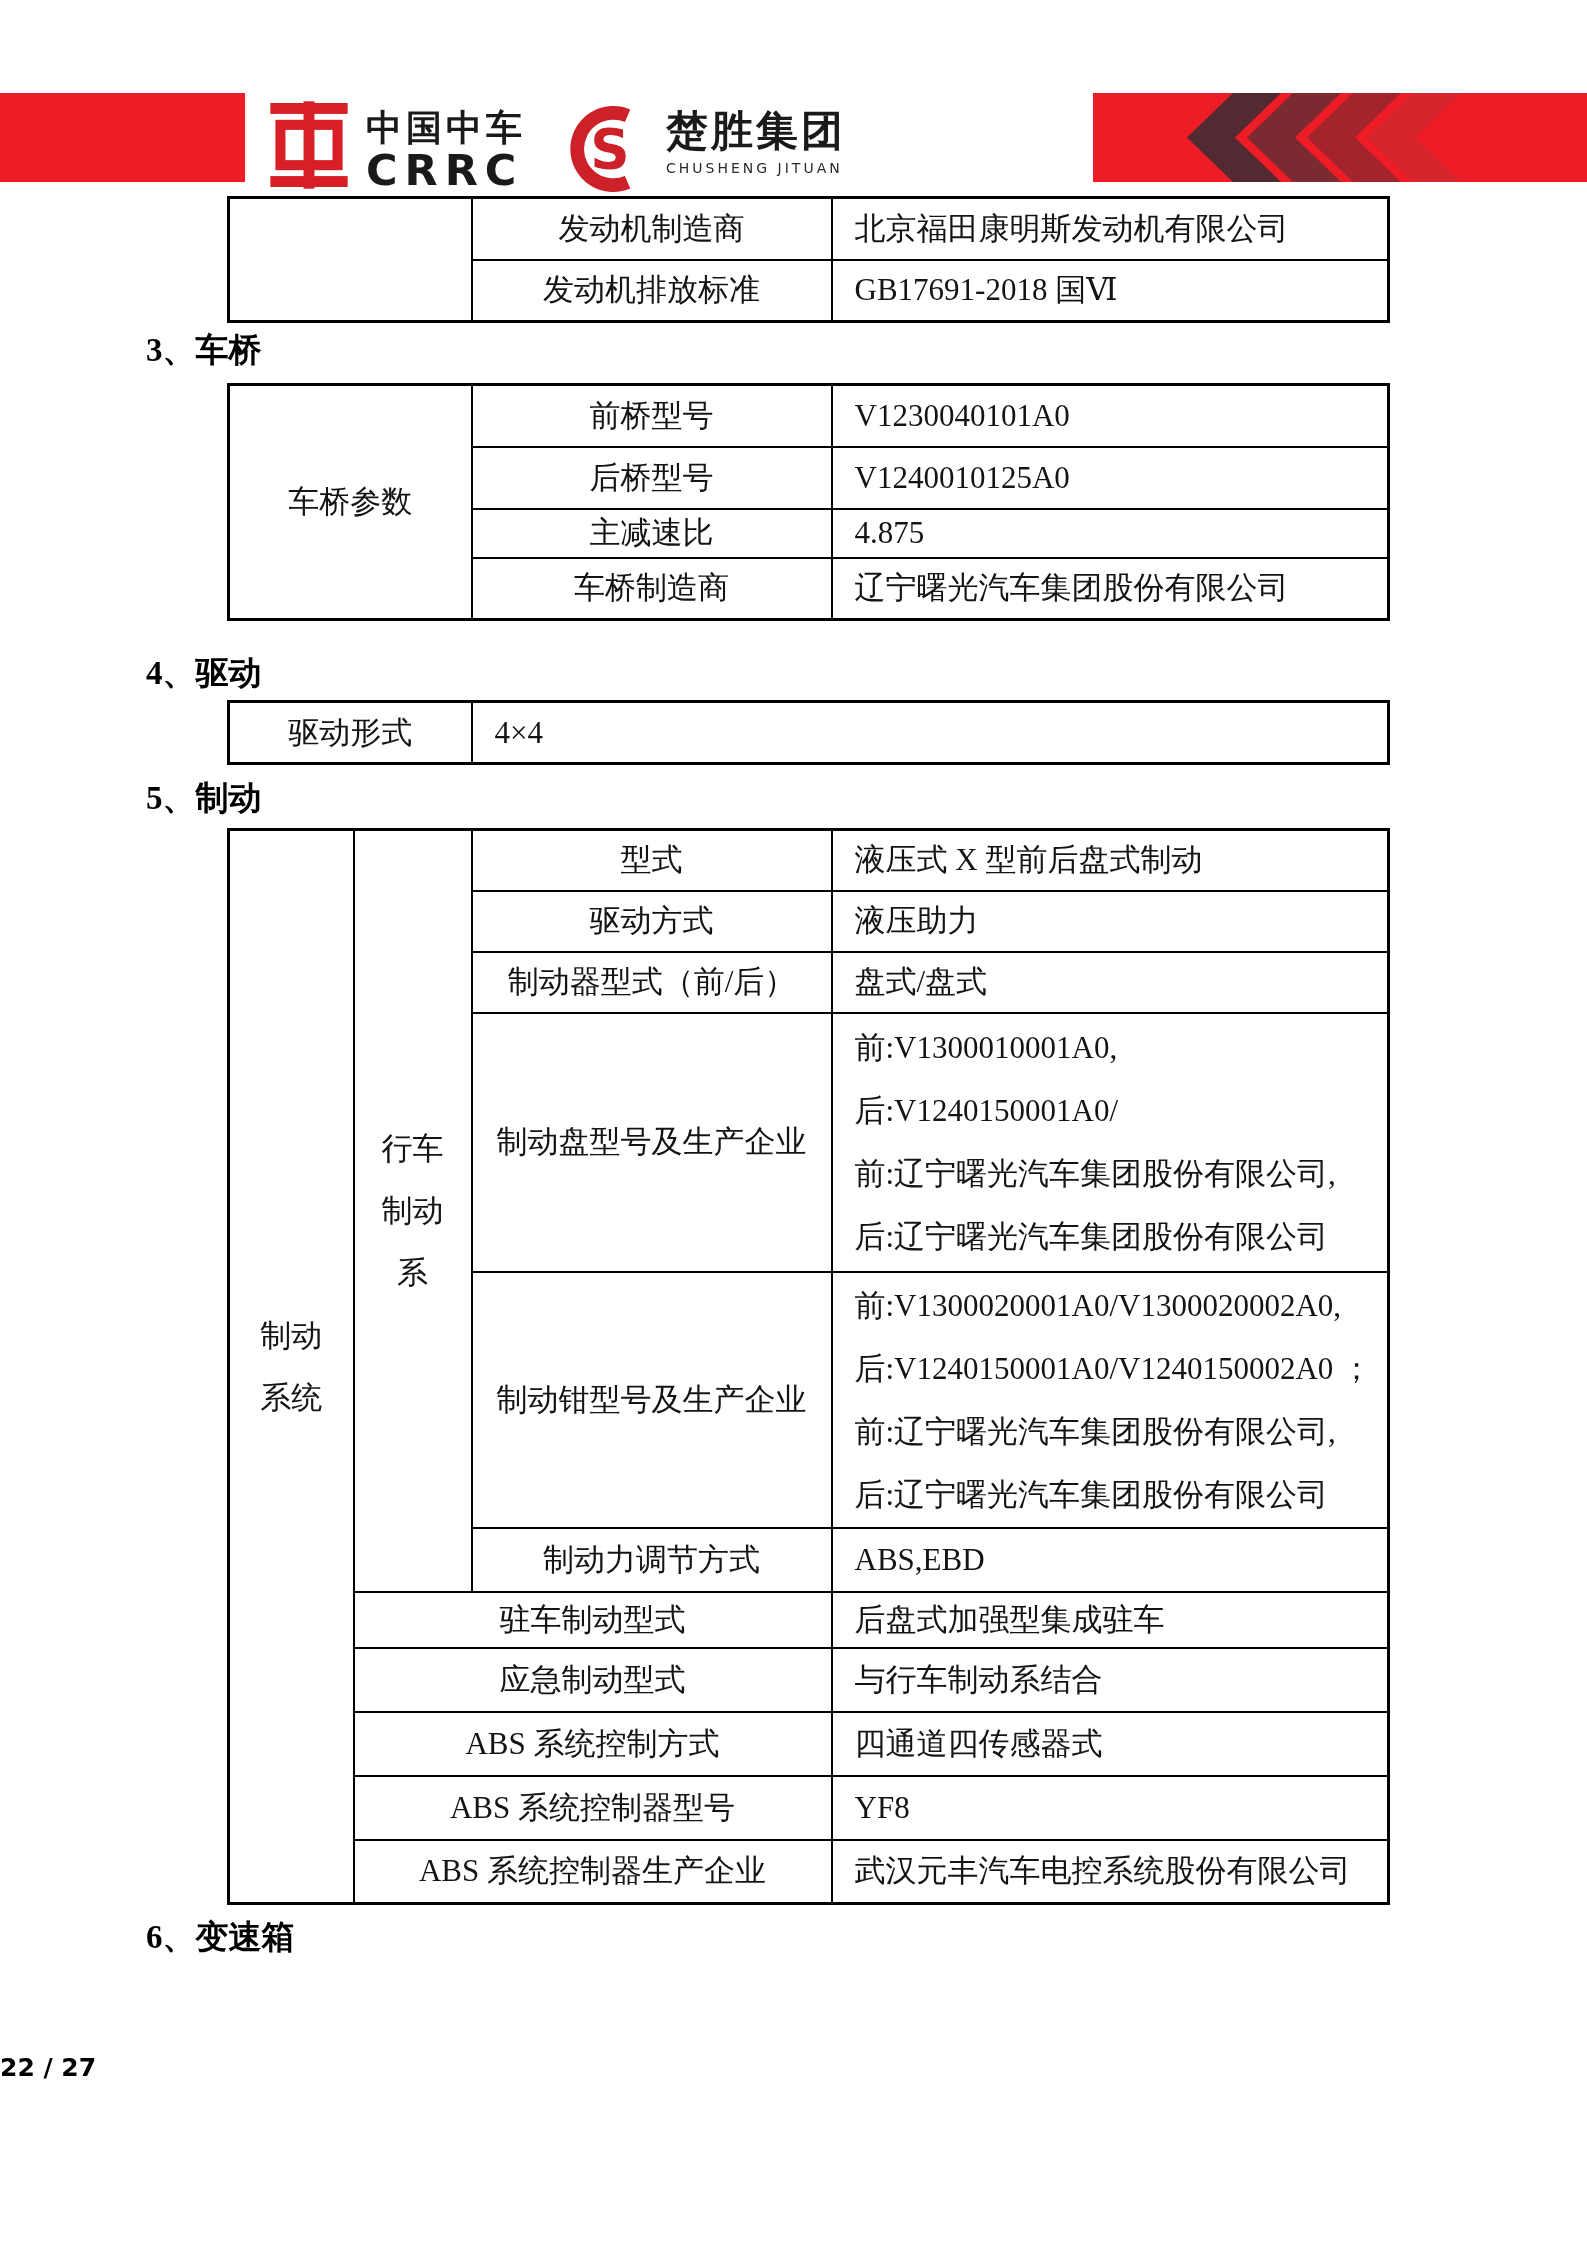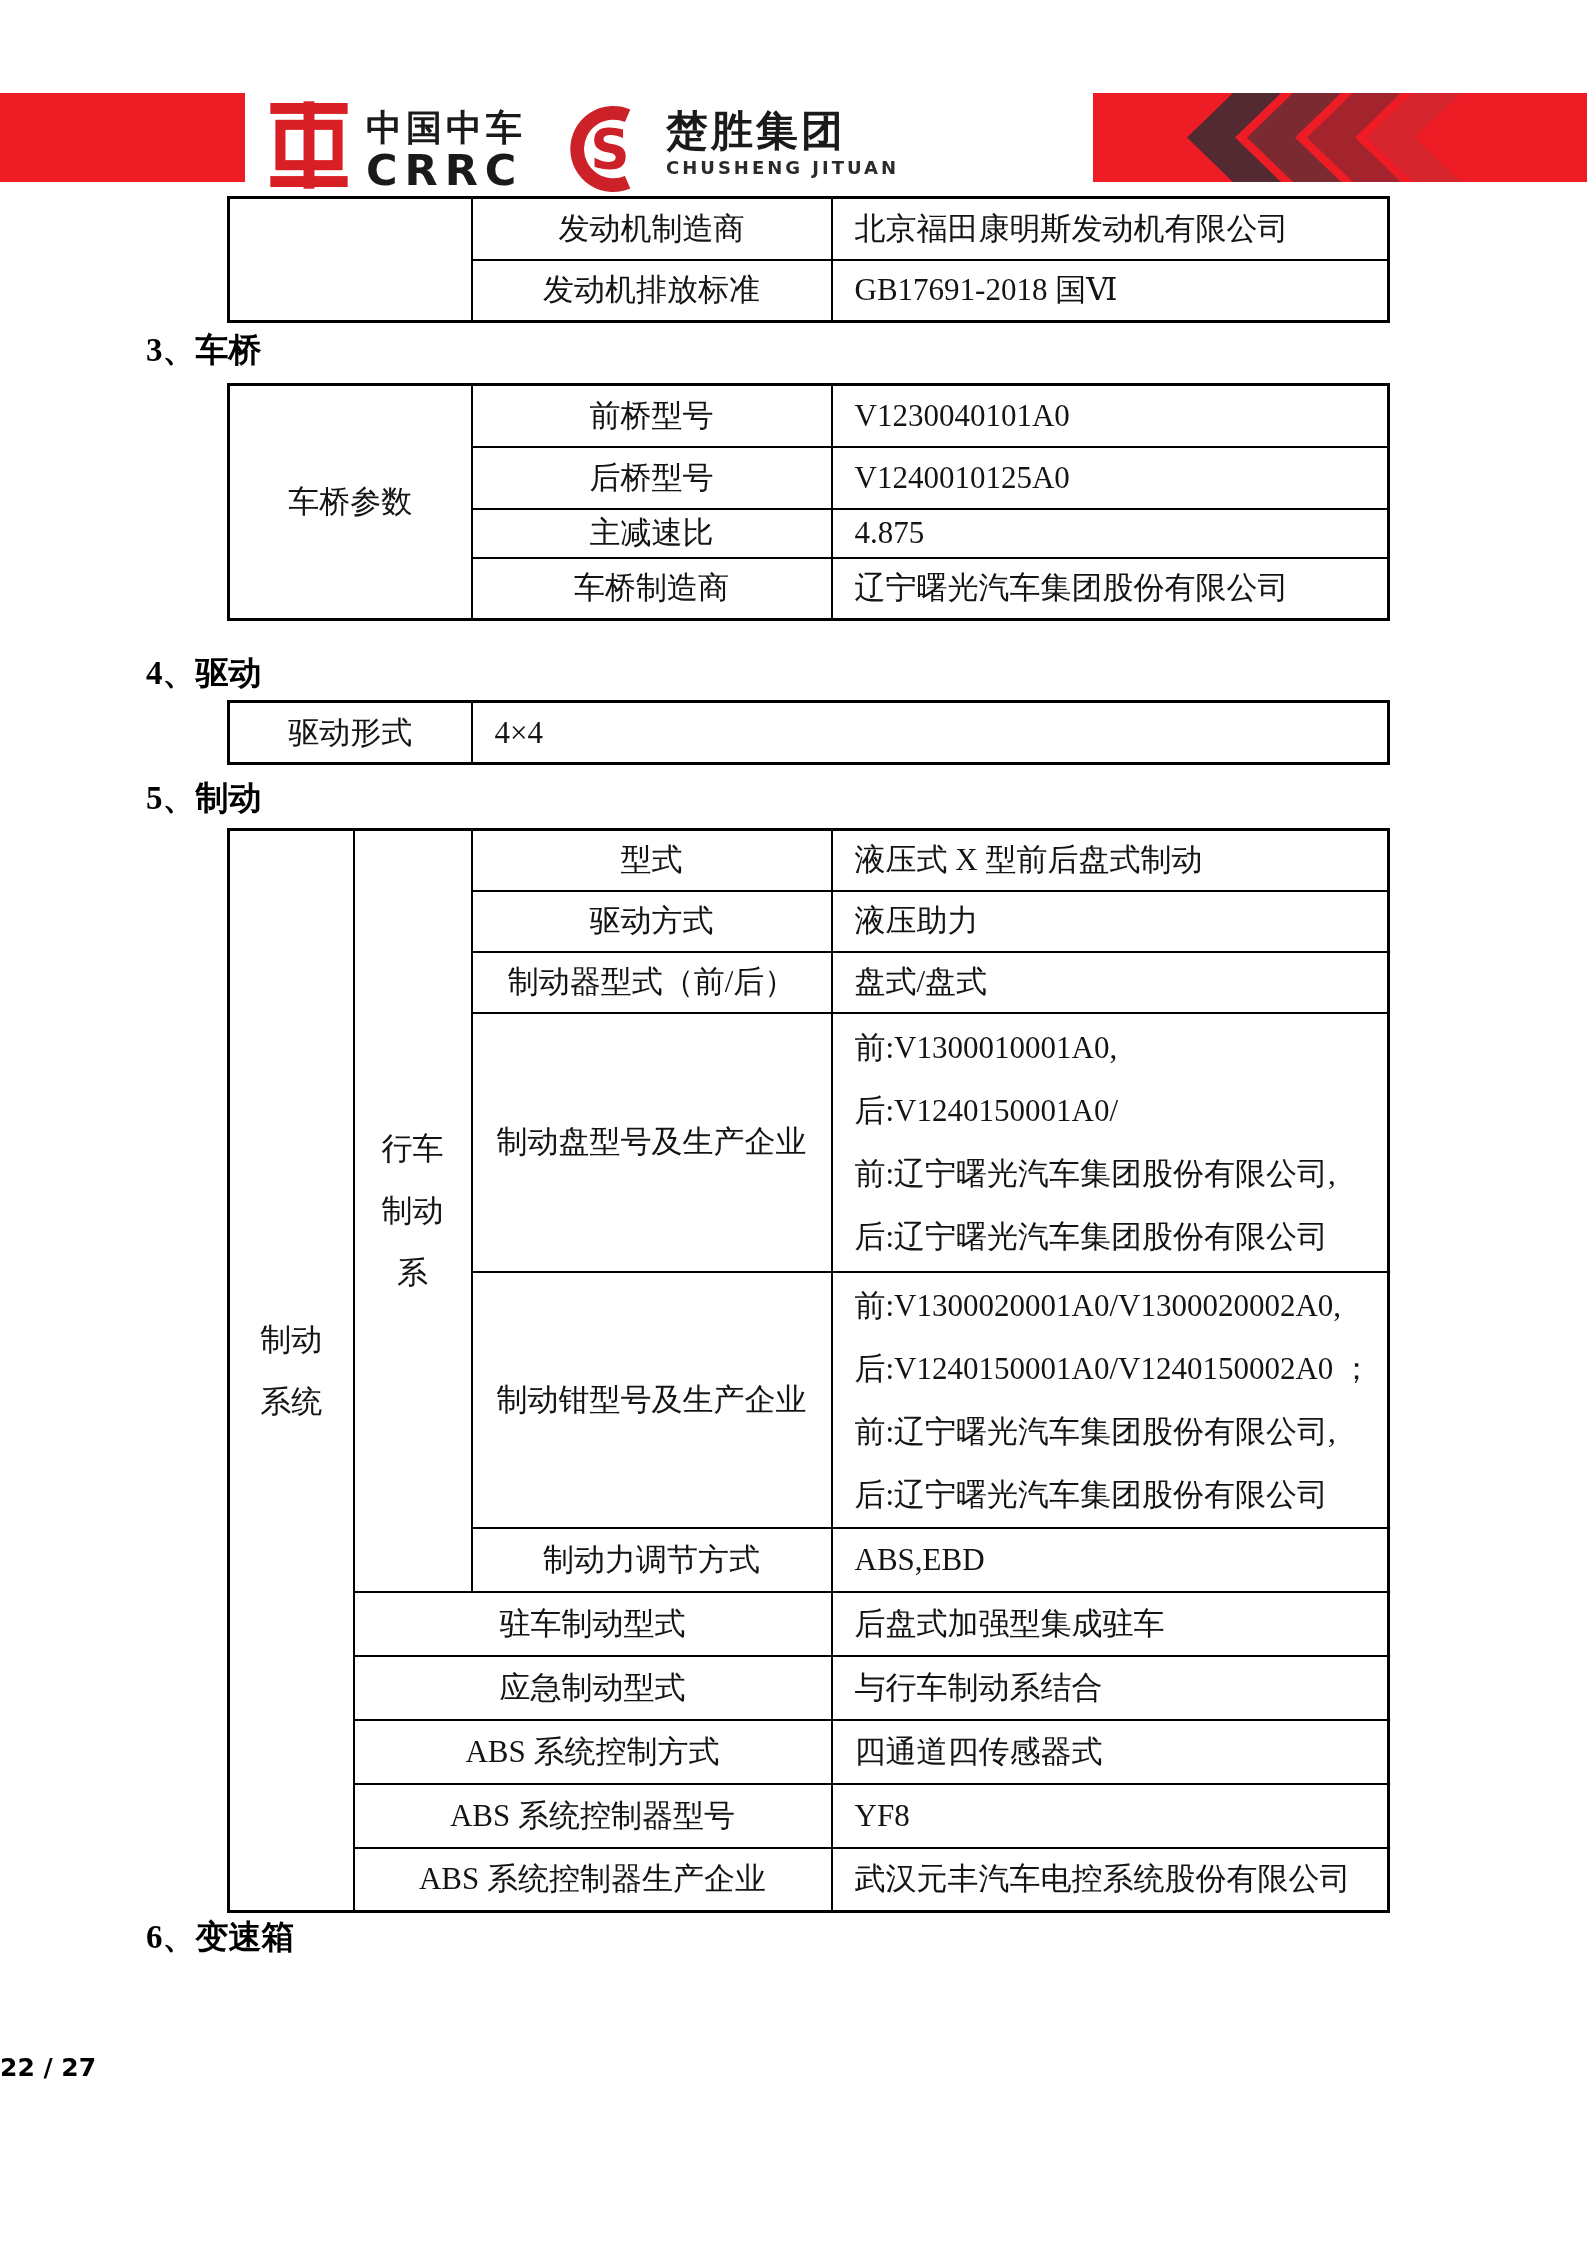--- a/index.html
+++ b/index.html
@@ -13,21 +13,21 @@
   .band-right svg{display:block;width:494px;height:89px;}
 
   .crrc-icon{position:absolute;left:267px;top:100px;width:84px;height:90px;}
   .crrc-text{position:absolute;left:366px;top:108px;width:220px;font-family:"DejaVu Sans","Liberation Sans",sans-serif;}
   .crrc-cn{font-size:36px;font-weight:bold;letter-spacing:4px;color:#1a1a1a;line-height:40px;white-space:nowrap;}
   .crrc-en{font-size:43px;font-weight:bold;letter-spacing:7px;color:#1a1a1a;line-height:44px;}
 
   .cs-icon{position:absolute;left:566px;top:104px;width:88px;height:90px;}
   .cs-text{position:absolute;left:666px;top:106px;width:260px;font-family:"DejaVu Sans","Liberation Sans",sans-serif;}
   .cs-cn{font-size:42px;font-weight:bold;letter-spacing:3px;color:#1a1a1a;line-height:50px;white-space:nowrap;}
-  .cs-en{font-size:18px;font-weight:bold;letter-spacing:3px;color:#2b2b2b;line-height:24px;white-space:nowrap;}
+  .cs-en{font-size:14px;font-weight:normal;letter-spacing:3px;color:#2b2b2b;line-height:24px;white-space:nowrap;}
 
   
   .hd{position:absolute;left:146px;font-size:33px;font-weight:bold;color:#000;line-height:34px;white-space:nowrap;}
   .hd3{top:333px;} .hd4{top:656px;} .hd5{top:781px;} .hd6{top:1920px;}
   .footer{position:absolute;left:0;top:2053px;width:1587px;text-align:left;
           font-family:"DejaVu Sans","Liberation Sans",sans-serif;font-size:25px;font-weight:bold;color:#000;}
 
   
   table.tbl{position:absolute;left:227px;border-collapse:collapse;table-layout:fixed;
             border:3px solid #000;font-size:31px;color:#141414;}
@@ -193,21 +193,21 @@
           <div>后:V1240150001A0/V1240150002A0 ；</div>
           <div>前:辽宁曙光汽车集团股份有限公司,</div>
           <div>后:辽宁曙光汽车集团股份有限公司</div>
         </div>
       </td>
     </tr>
     <tr style="height:64px">
       <td class="lab">制动力调节方式</td>
       <td class="val">ABS,EBD</td>
     </tr>
-    <tr style="height:64px">
+    <tr style="height:56px">
       <td class="lab" colspan="2">驻车制动型式</td>
       <td class="val">后盘式加强型集成驻车</td>
     </tr>
     <tr style="height:64px">
       <td class="lab" colspan="2">应急制动型式</td>
       <td class="val">与行车制动系结合</td>
     </tr>
     <tr style="height:64px">
       <td class="lab" colspan="2">ABS 系统控制方式</td>
       <td class="val">四通道四传感器式</td>

